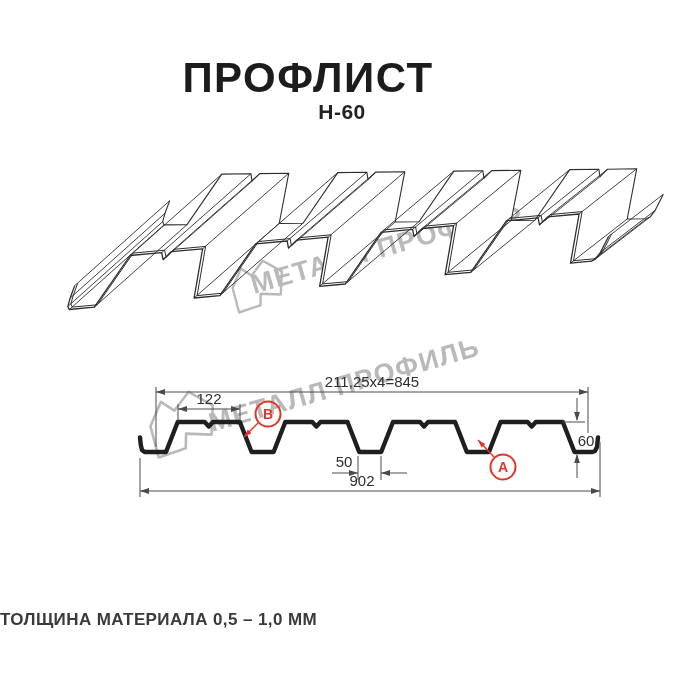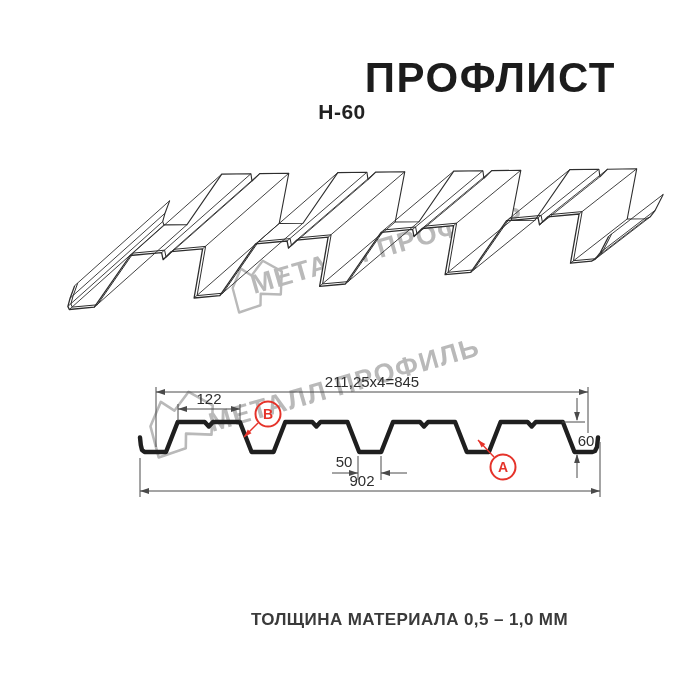--- a/index.html
+++ b/index.html
@@ -1,23 +1,23 @@
 <!DOCTYPE html>
 <html><head>
 <meta charset="utf-8">
 <style>
   html,body{margin:0;padding:0;background:#fff;}
   #page{position:relative;width:700px;height:700px;background:#fff;overflow:hidden;
         font-family:"Liberation Sans",sans-serif;}
   #art{position:absolute;left:0;top:0;}
-  .title{position:absolute;left:0;top:54px;width:616px;text-align:right;
+  .title{position:absolute;left:0;top:54px;width:616px;text-align:center;
          font-size:42px;font-weight:bold;letter-spacing:1.5px;color:#1c1c1c;}
   .subtitle{position:absolute;left:0;top:100px;width:684px;text-align:center;
          font-size:21px;font-weight:bold;letter-spacing:0.5px;color:#222;}
-  .footer{position:absolute;left:0;top:610px;width:568px;text-align:right;
+  .footer{position:absolute;left:0;top:610px;width:568px;text-align:left;
          font-size:17px;font-weight:bold;letter-spacing:0.4px;color:#3a3a3a;}
   .dimtxt{font-size:15px;fill:#2e2e2e;}
   .calltxt{font-size:14px;font-weight:bold;}
   .wmtxt{font-size:27px;font-weight:bold;letter-spacing:1.5px;}
 </style>
 </head>
 <body>
 
 <div id="page">
   <svg id="art" width="700" height="700" viewBox="0 0 700 700">

